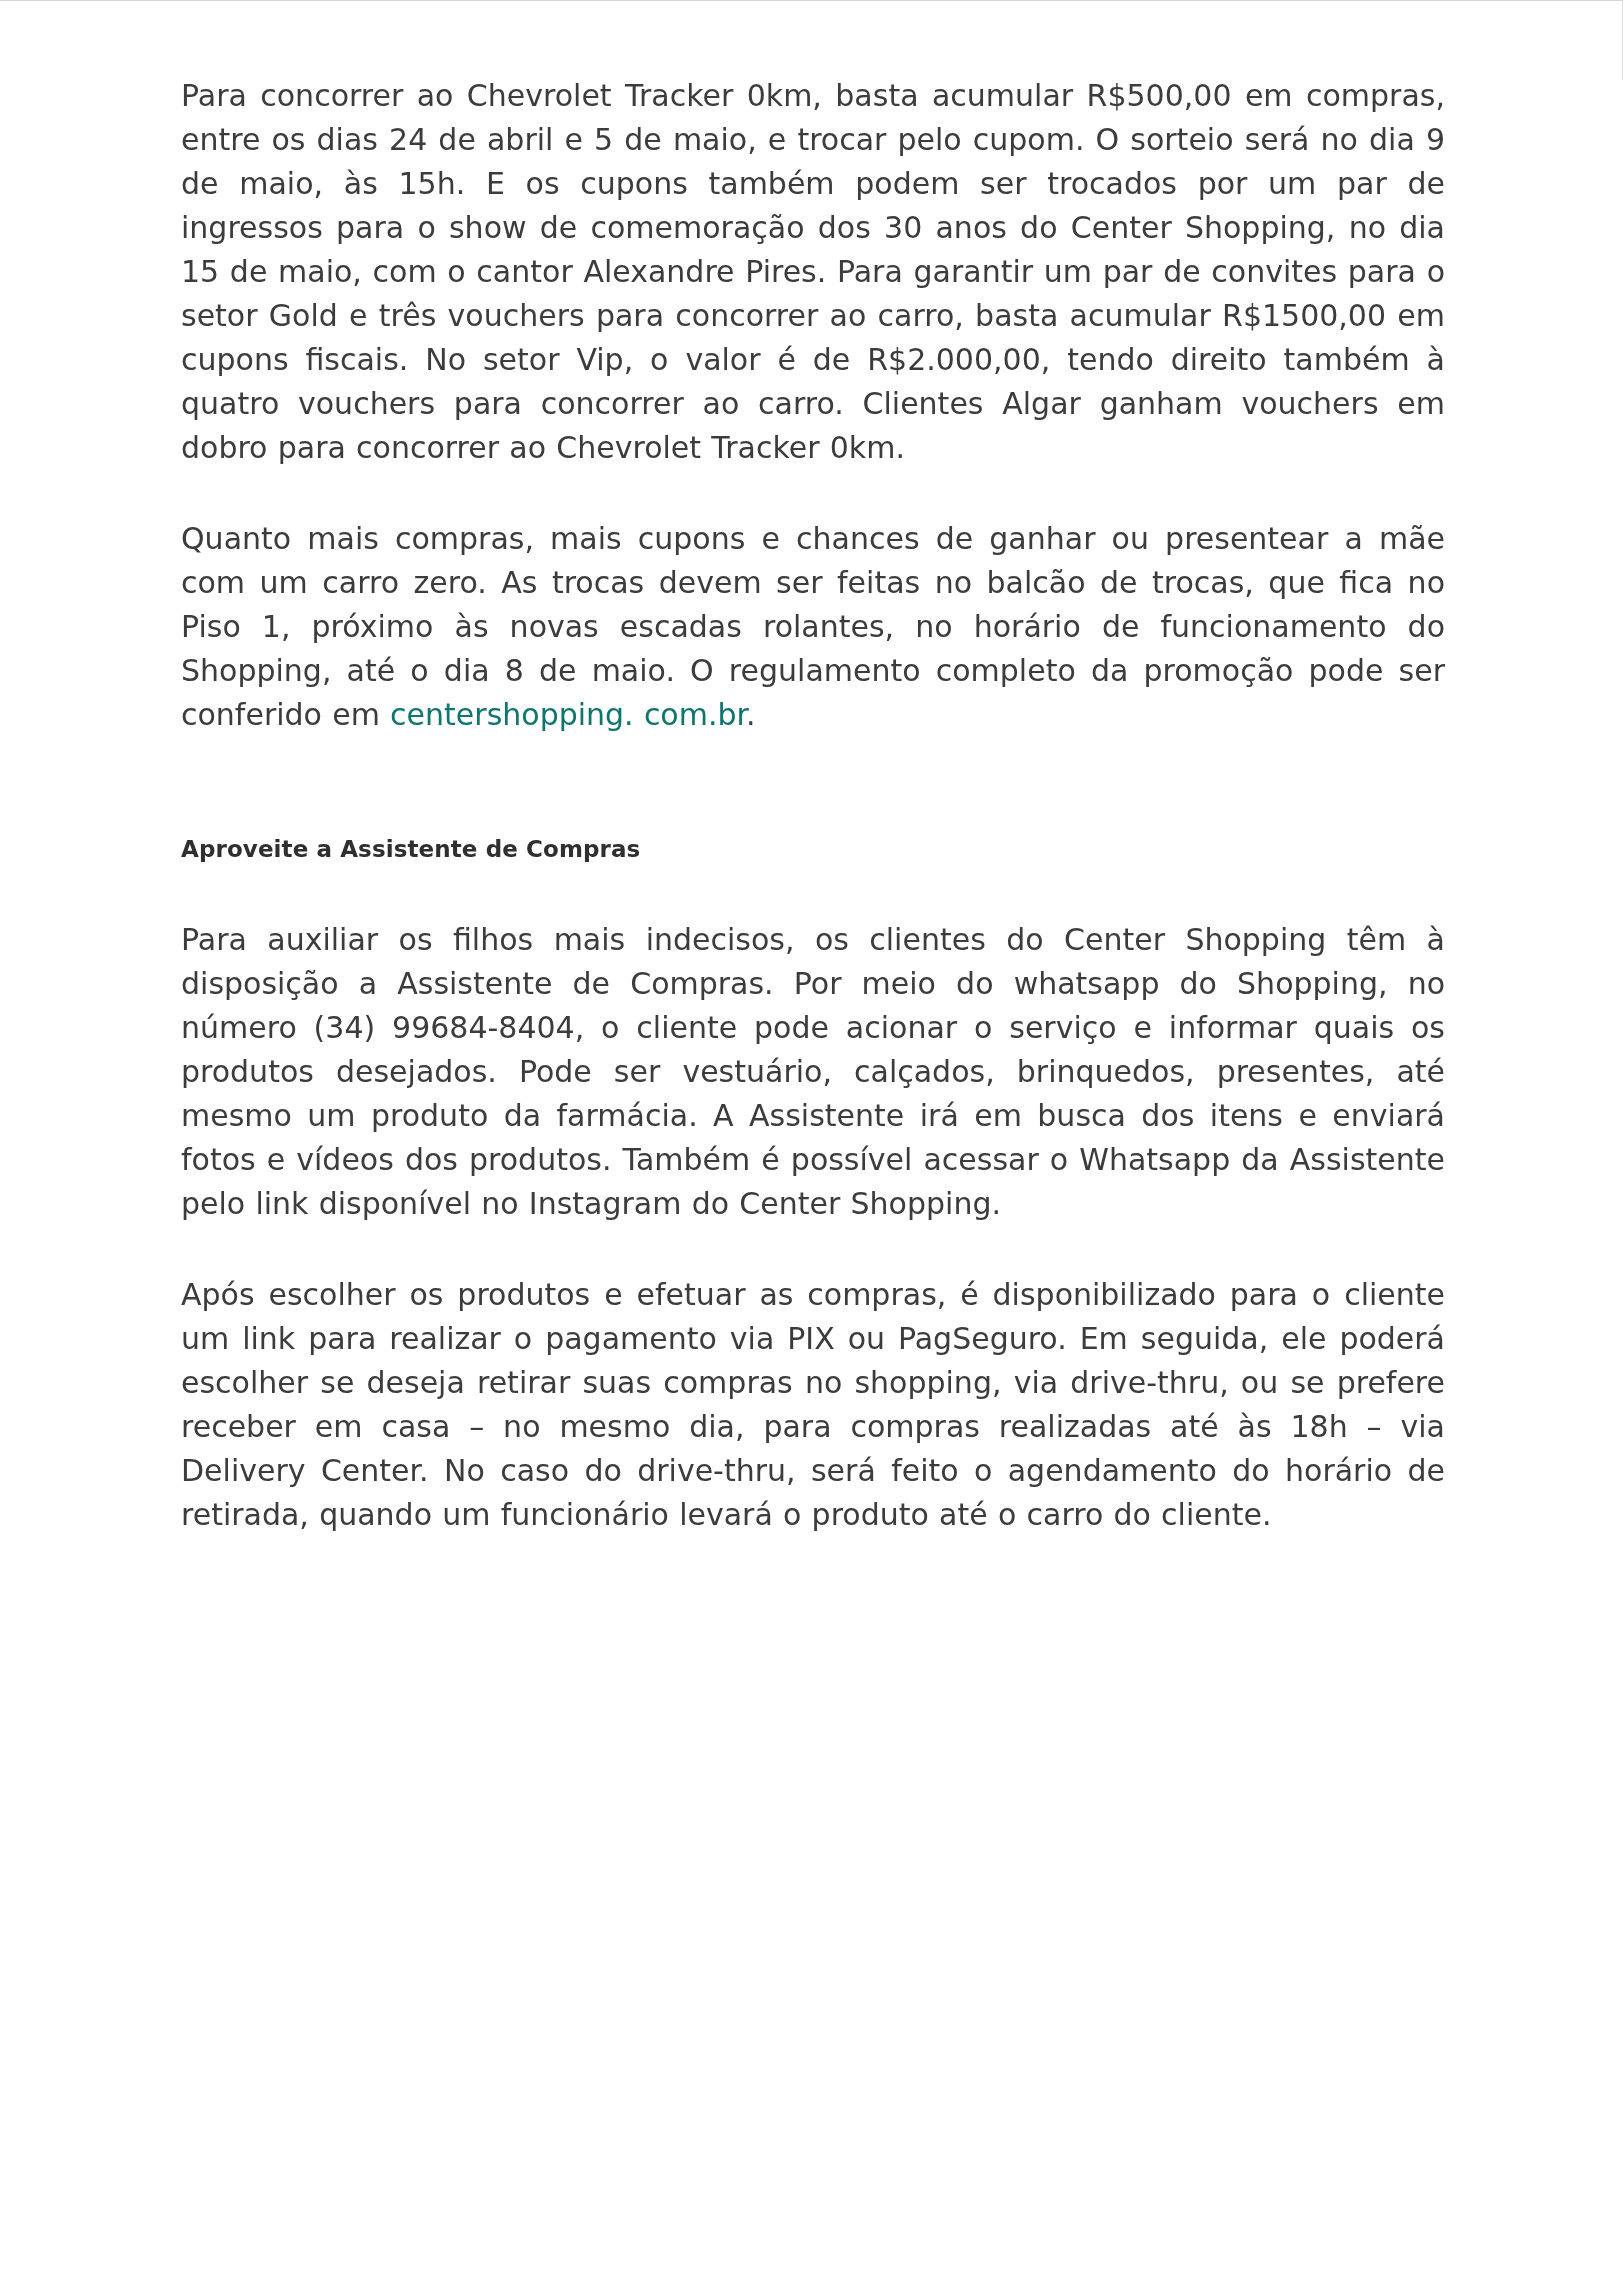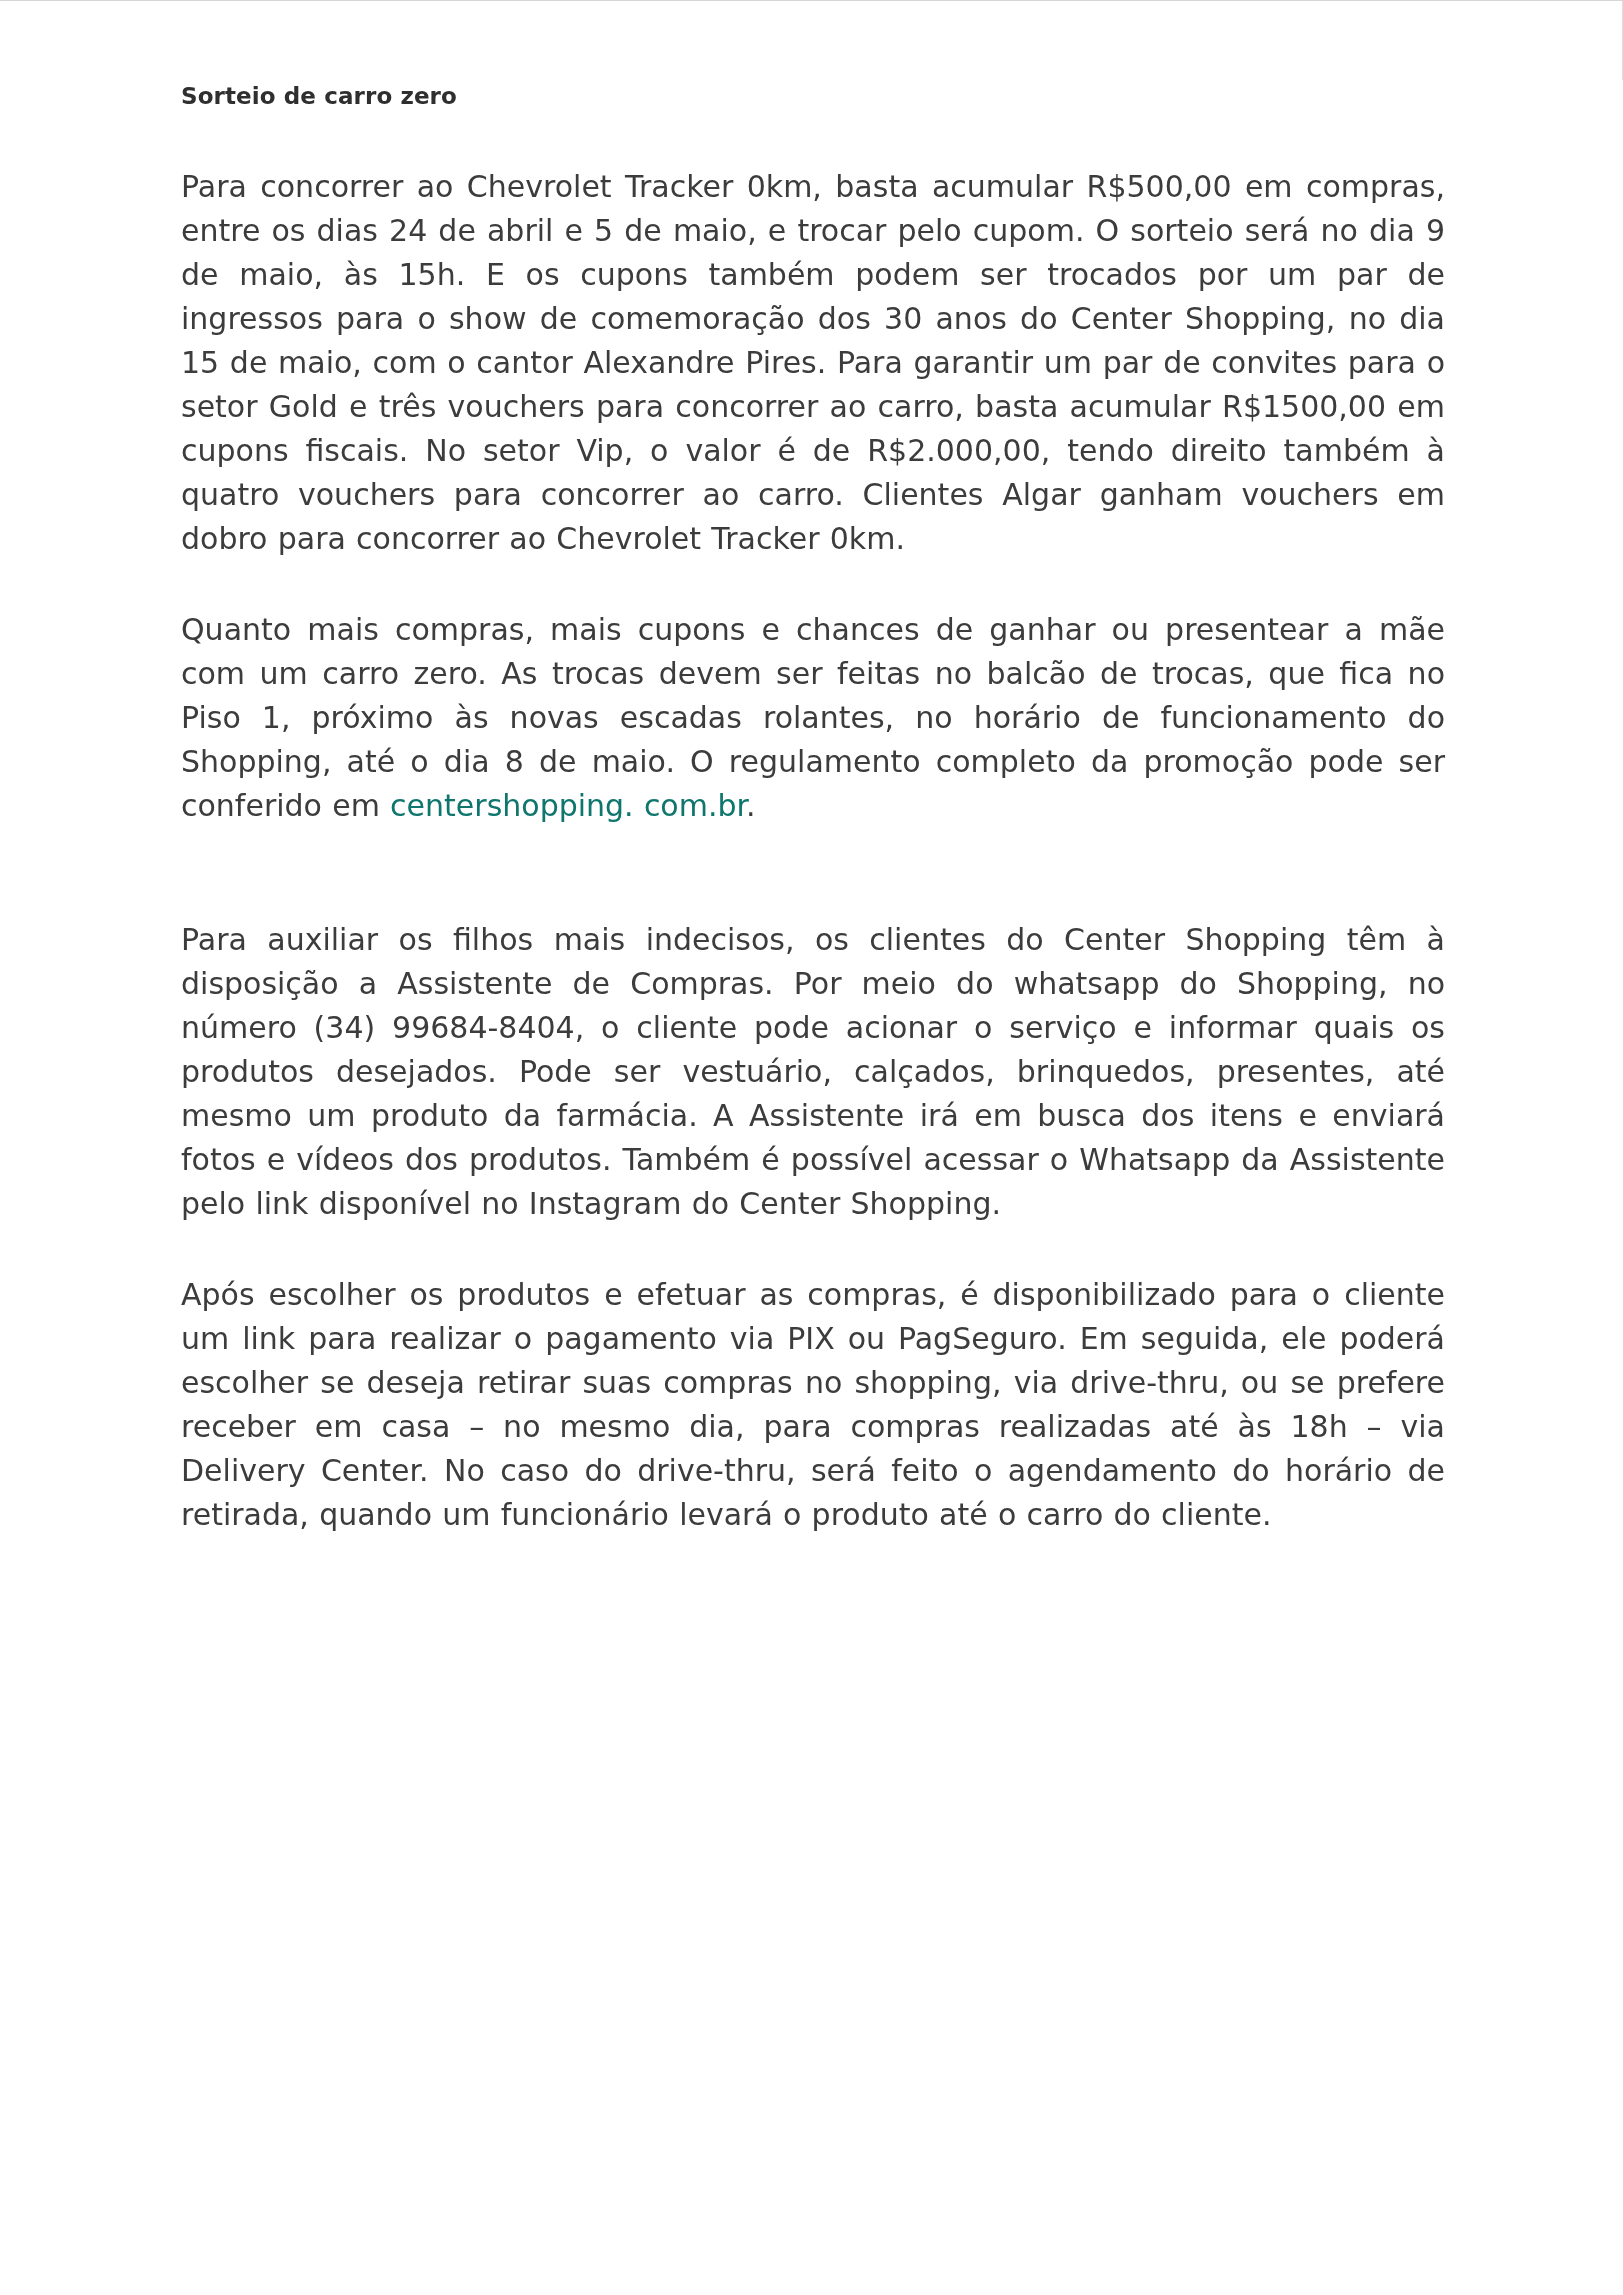--- a/index.html
+++ b/index.html
@@ -63,28 +63,28 @@
   }
 </style>
 </head>
 <body>
 
 <div class="page-edge-right"></div>
 
 <div class="document">
 
   <div class="section">
-    <h2 class="section-heading">Sorteio de carro zero</h2>
 
     <p class="body-paragraph">Para concorrer ao Chevrolet Tracker 0km, basta acumular R$500,00 em compras, entre os dias 24 de abril e 5 de maio, e trocar pelo cupom. O sorteio será no dia 9 de maio, às 15h. E os cupons também podem ser trocados por um par de ingressos para o show de comemoração dos 30 anos do Center Shopping, no dia 15 de maio, com o cantor Alexandre Pires. Para garantir um par de convites para o setor Gold e três vouchers para concorrer ao carro, basta acumular R$1500,00 em cupons fiscais. No setor Vip, o valor é de R$2.000,00, tendo direito também à quatro vouchers para concorrer ao carro. Clientes Algar ganham vouchers em dobro para concorrer ao Chevrolet Tracker 0km.</p>
 
     <p class="body-paragraph"><span>Quanto mais compras, mais cupons e chances de ganhar ou presentear a mãe com um carro zero. As trocas devem ser feitas no balcão de trocas, que fica no Piso 1, próximo às novas escadas rolantes, no horário de funcionamento do Shopping, até o dia 8 de maio. O regulamento completo da promoção pode ser conferido em </span><a class="inline-link" href="#">centershopping. com.br</a><span>.</span></p>
   </div>
 
   <div class="section">
+    <h2 class="section-heading">Aproveite a Assistente de Compras</h2>
 
     <p class="body-paragraph">Para auxiliar os filhos mais indecisos, os clientes do Center Shopping têm à disposição a Assistente de Compras. Por meio do whatsapp do Shopping, no número (34) 99684-8404, o cliente pode acionar o serviço e informar quais os produtos desejados. Pode ser vestuário, calçados, brinquedos, presentes, até mesmo um produto da farmácia. A Assistente irá em busca dos itens e enviará fotos e vídeos dos produtos. Também é possível acessar o Whatsapp da Assistente pelo link disponível no Instagram do Center Shopping.</p>
 
     <p class="body-paragraph">Após escolher os produtos e efetuar as compras, é disponibilizado para o cliente um link para realizar o pagamento via PIX ou PagSeguro. Em seguida, ele poderá escolher se deseja retirar suas compras no shopping, via drive-thru, ou se prefere receber em casa – no mesmo dia, para compras realizadas até às 18h – via Delivery Center. No caso do drive-thru, será feito o agendamento do horário de retirada, quando um funcionário levará o produto até o carro do cliente.</p>
   </div>
 
 </div>
 
 
 </body></html>

